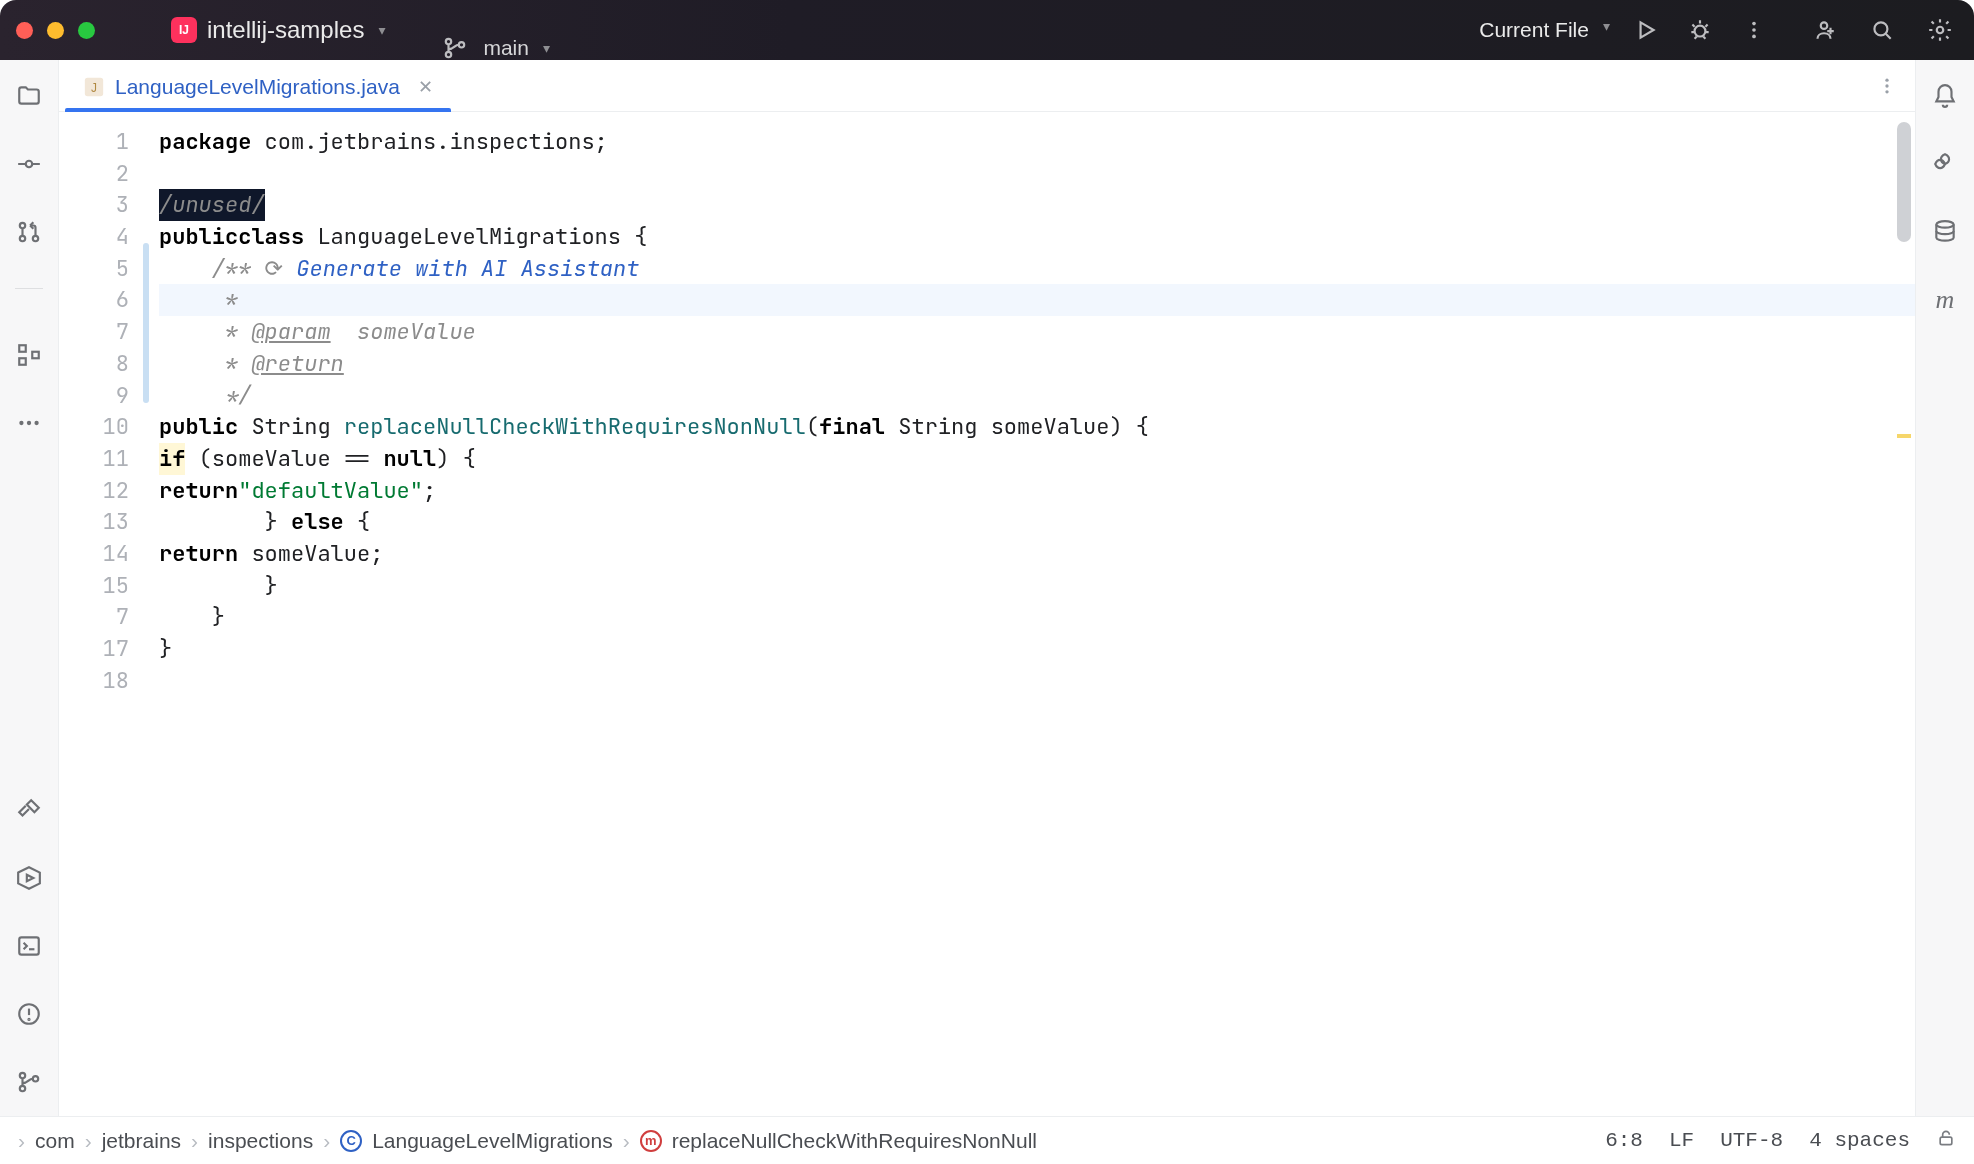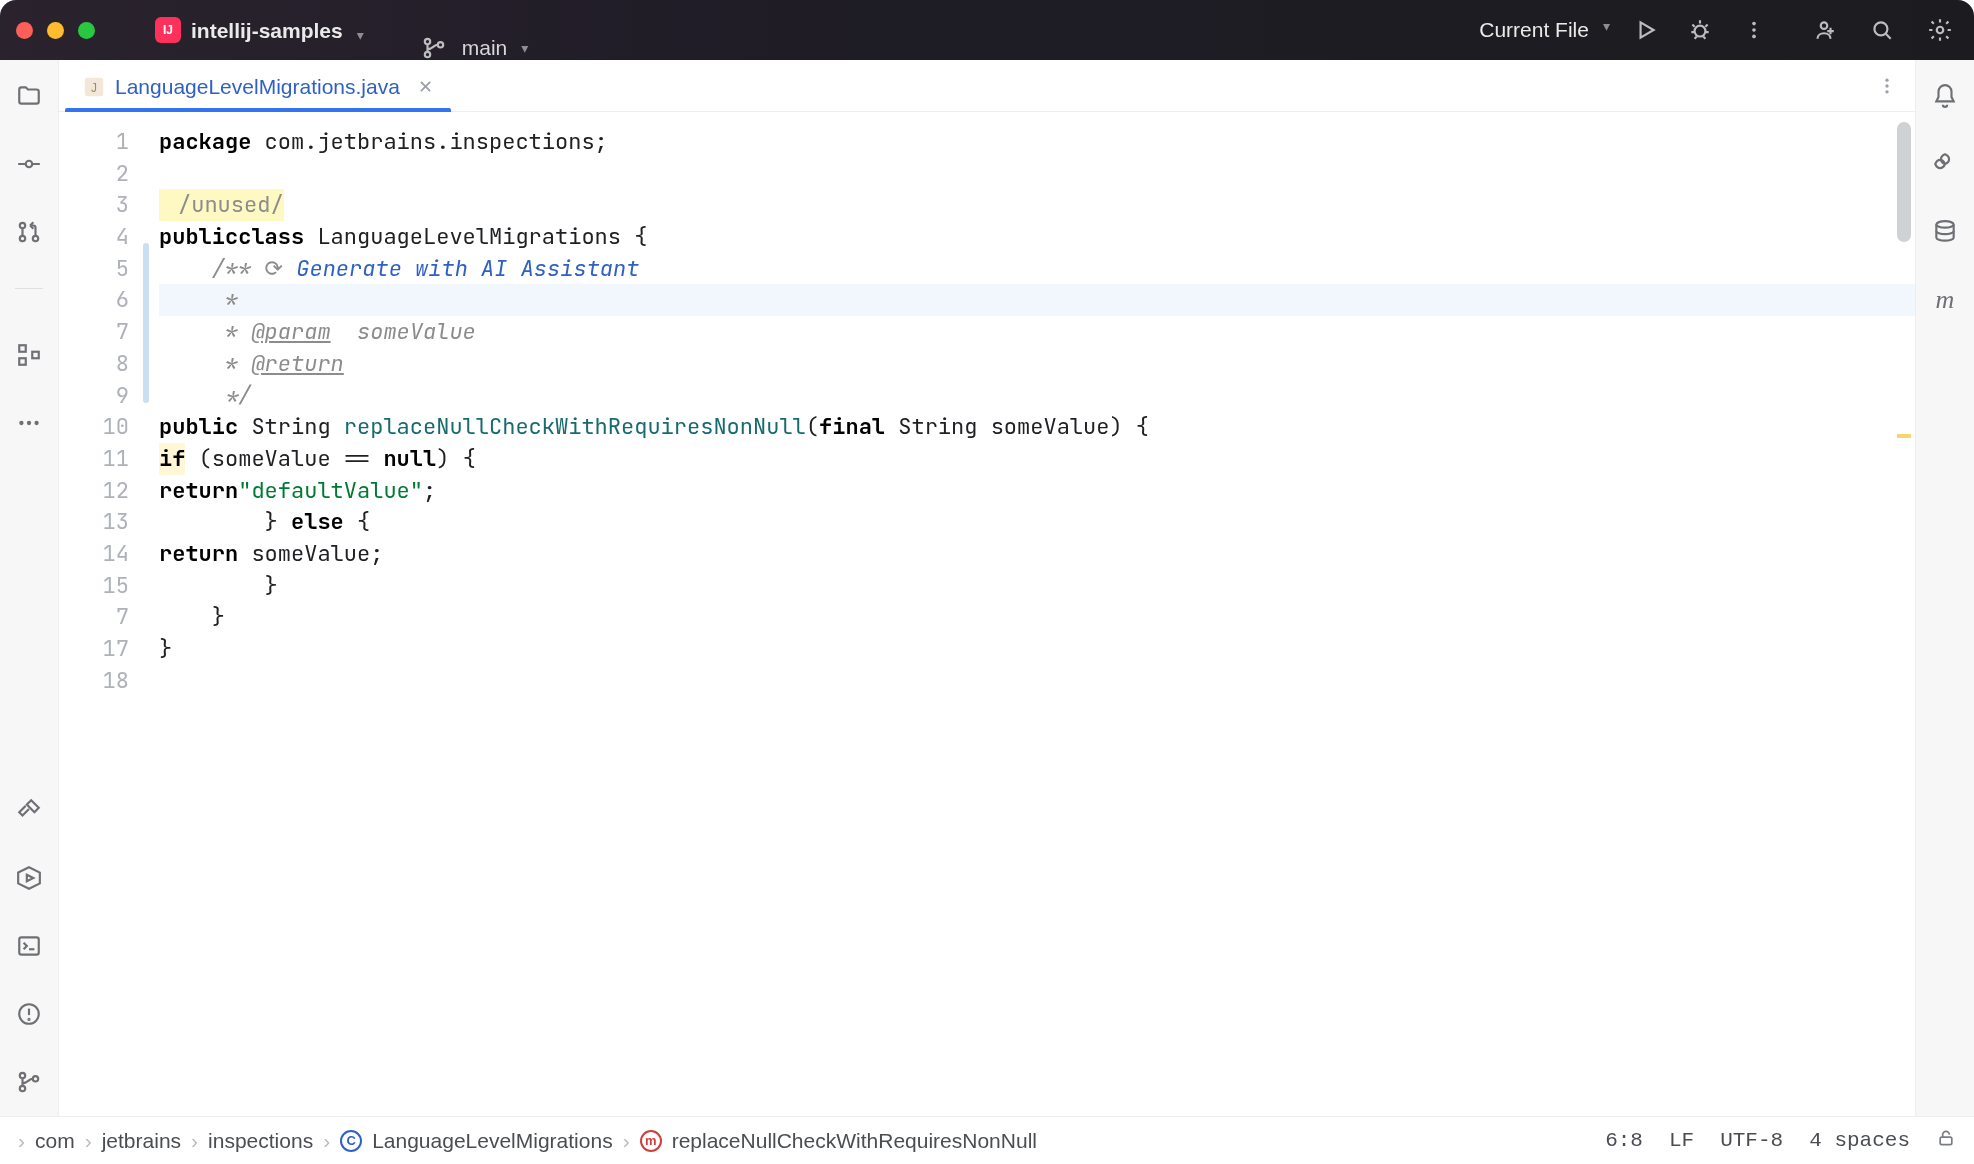--- a/index.html
+++ b/index.html
@@ -15,23 +15,23 @@
 
 .titlebar {
   height: 60px;
   background: linear-gradient(90deg,#2a232e,#1f1c26 40%,#1c1c20);
   display: flex; align-items: center; padding: 0 16px; color: #d6d6d8;
   gap: 18px;
 }
 .traffic { display: flex; gap: 14px; align-items: center; }
 .dot { width: 17px; height: 17px; border-radius: 50%; }
 .red { background:#ff5f57; } .yellow { background:#febc2e; } .green { background:#28c840; }
-.proj-cluster { display:flex; align-items:flex-end; gap:10px; margin-left: 42px; }
+.proj-cluster { display:flex; align-items:center; gap:10px; margin-left: 58px; }
 .ij-logo { width:26px; height:26px; background:#fe315d; border-radius:6px; display:flex; align-items:center; justify-content:center; color:#fff; font-size:12px; font-weight:700; }
-.proj-name { color:#eaeaea; font-size:21px; font-weight:700; }
+.proj-name { color:#eaeaea; font-size:24px; font-weight:400; }
 .chev { color:#8e8e92; font-size:14px; margin-left:4px; }
 .branch-cluster { display:flex; align-items:center; gap:10px; margin-left:34px; color:#d6d6d8; font-size:21px;margin-top:36px; }
 .titlebar-spacer { flex:1; }
 .runconf { display:flex; gap:10px; color:#eaeaea; font-size:21px; }
 .title-icon { color:#bdbdc0; display:flex; align-items:center; justify-content:center; width:36px; height:36px; }
 .title-icon svg { width:26px; height:26px; }
 .more-v svg { width:22px; height:22px; }
 .title-right { display:flex; align-items:center; gap:22px; margin-left: 16px; }
 
 
@@ -61,21 +61,21 @@
 .code .row { height:31.7px; display:flex; align-items:center; }
 .code .row.current { background:#f2f7fe; }
 .kw { color:#000000; font-weight:700; }
 .cm { color:#8c8c8c; font-style:italic; }
 .str { color:#007a33; }
 .fn { color:#176b6f; }
 .ann { color:#8c8c8c; }
 .warn { background:#fff7d6; }
 .doc-open { color:#8c8c8c; font-style:italic; }
 .ai-link { color:#2f61c4; font-style:italic; }
-.cm-unused { background:#fef9c3; color:#8c8c8c;padding-left:19px; }
+.cm-unused { background:#0f172a; font-style:italic; color:#8c8c8c; }
 .tag-u { text-decoration: underline; }
 
 .statusbar { height:48px; border-top:1px solid #eceef0; display:flex; align-items:center; padding:0 18px; color:#4a4d52; font-size:21px; gap:10px; }
 .crumbs { display:flex; align-items:center; gap:10px; flex:1; min-width:0; }
 .crumb-sep { color:#b8bcc2; }
 .circ { width:22px; height:22px; border-radius:50%; border:2px solid; display:inline-flex; align-items:center; justify-content:center; font-size:13px; font-weight:700; }
 .circ.c { border-color:#2f61c4; color:#2f61c4; }
 .circ.m { border-color:#d03e3e; color:#d03e3e; }
 .status-right { display:flex; align-items:center; gap:26px; color:#4a4d52;font-family:Liberation Mono, monospace; }
 .lock { color:#7a7d82; }

